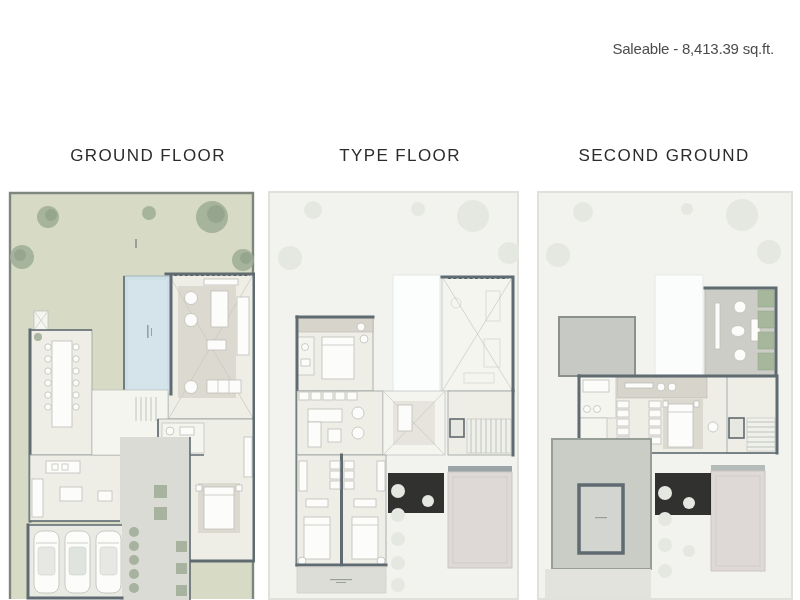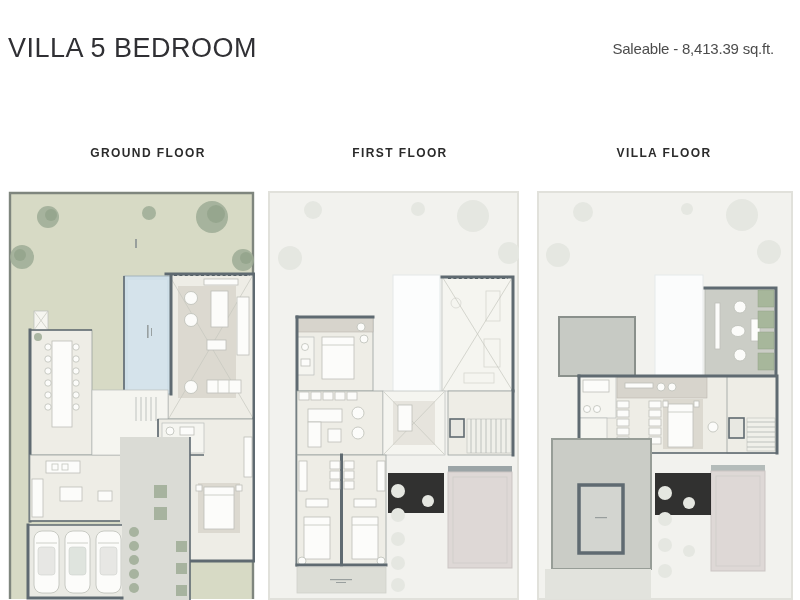--- a/index.html
+++ b/index.html
@@ -9,21 +9,21 @@
   html,body{width:800px;height:600px;background:#ffffff;overflow:hidden;
     font-family:"Liberation Sans", sans-serif;}
   .stage{position:relative;width:800px;height:600px;background:#fff;}
 
   .title-row{position:absolute;left:8px;top:33px;display:flex;gap:38px;
     font-size:27px;font-weight:500;letter-spacing:0.5px;color:var(--textdark);}
   .saleable{position:absolute;right:26px;top:37px;text-align:left;
     font-size:15px;line-height:23px;color:var(--textgray);letter-spacing:-0.2px;}
 
   .floor-label{position:absolute;top:146px;transform:translateX(-50%);
-    font-size:12px;letter-spacing:1.4px;color:var(--labeldark);font-weight:700;white-space:nowrap;}
+    font-size:17px;letter-spacing:1.4px;color:var(--labeldark);font-weight:400;white-space:nowrap;}
   #lbl-ground{left:148px;} #lbl-first{left:400px;} #lbl-second{left:664px;}
 
   .plan{position:absolute;top:191px;}
   #plan-ground{left:8px;} #plan-first{left:268px;} #plan-second{left:537px;}
 
   
   .garden{fill:var(--garden);}
   .boundary{stroke:var(--boundaryc);stroke-width:2.4;fill:none;}
   .tree{fill:var(--tree);opacity:.85;}
   .treedk{fill:var(--treedark);opacity:.4;}
@@ -43,29 +43,28 @@
   .micro{fill:#8d9494;opacity:.85;}
   .courtfill{fill:var(--court);}
   .ghostbox{fill:#ededе8;}
 </style>
 </head>
 <body>
 
 <div class="stage">
 
   <div class="title-row">
-    <span>VILLA 5 BEDROOM</span>
   </div>
   <div class="saleable">
     <div>Saleable - 8,413.39 sq.ft.</div>
   </div>
 
   <div class="floor-label" id="lbl-ground">GROUND FLOOR</div>
-  <div class="floor-label" id="lbl-first">FIRST FLOOR</div>
-  <div class="floor-label" id="lbl-second">VILLA FLOOR</div>
+  <div class="floor-label" id="lbl-first">TYPE FLOOR</div>
+  <div class="floor-label" id="lbl-second">SECOND GROUND</div>
 
   <svg class="plan" id="plan-ground" width="247" height="409" viewBox="0 0 247 409">
     <g>
       <rect class="garden" x="1" y="1" width="245" height="407"></rect>
       <path class="boundary" d="M2,408 L2,2 L245,2 L245,408"></path>
     </g>
     <g>
       <circle class="tree" cx="40" cy="26" r="11"></circle>
         <circle class="treedk" cx="43" cy="24" r="6"></circle>
       <circle class="tree" cx="141" cy="22" r="7" opacity=".55"></circle>

